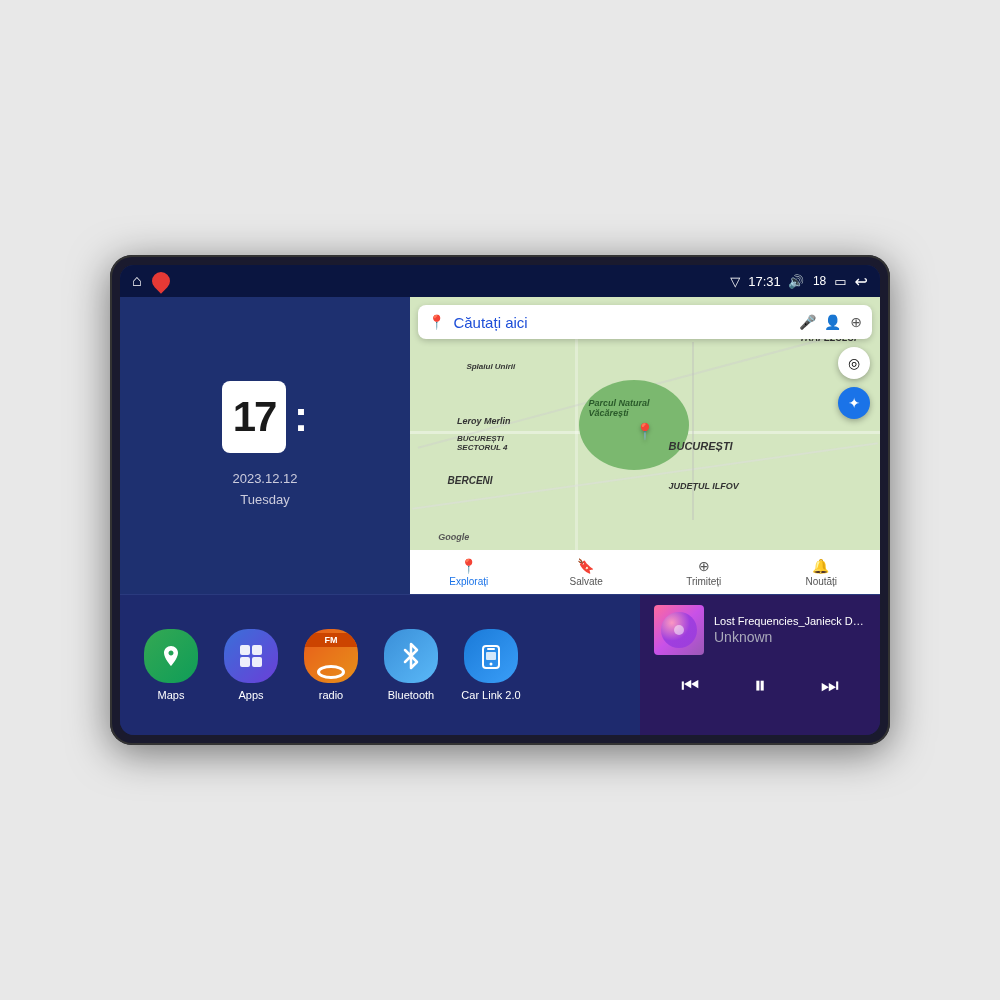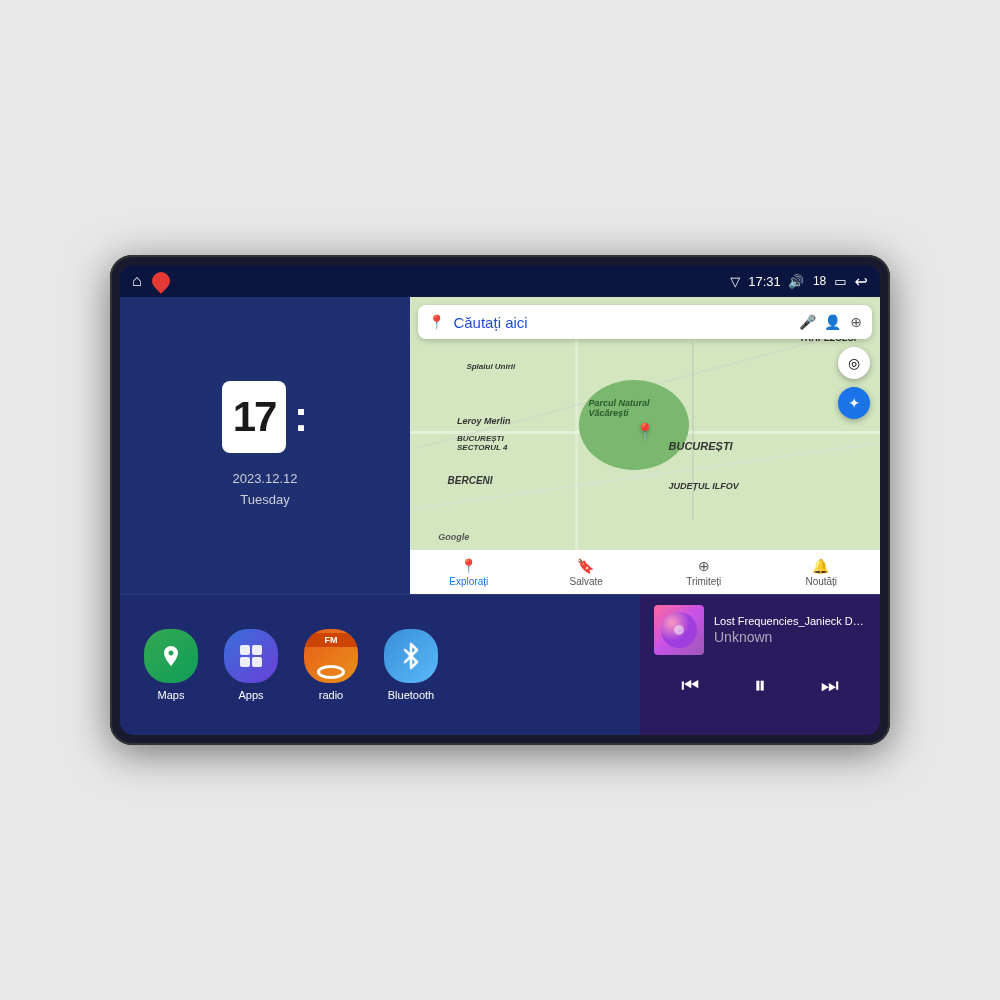--- a/index.html
+++ b/index.html
@@ -419,20 +419,31 @@
 
           <div class="app-item">
             <div class="app-icon icon-bluetooth">
               <svg width="28" height="28" viewBox="0 0 28 28" fill="none">
                 <path d="M8 8l12 12-6 6V2l6 6L8 20" stroke="white" stroke-width="2.5" stroke-linecap="round" stroke-linejoin="round" fill="none"></path>
               </svg>
             </div>
             <span class="app-label">Bluetooth</span>
           </div>
 
+          <div class="app-item">
+            <div class="app-icon icon-carlink">
+              <svg width="28" height="28" viewBox="0 0 28 28" fill="none">
+                <rect x="6" y="4" width="16" height="22" rx="3" stroke="white" stroke-width="2" fill="none"></rect>
+                <rect x="10" y="6" width="8" height="2" rx="1" fill="white"></rect>
+                <rect x="9" y="10" width="10" height="8" rx="1" fill="white" opacity="0.8"></rect>
+                <circle cx="14" cy="22" r="1.5" fill="white"></circle>
+              </svg>
+            </div>
+            <span class="app-label">Car Link 2.0</span>
+          </div>
         </div>
 
         <div class="music-panel">
           <div class="music-top">
             <div class="music-thumb">
               <svg width="40" height="40" viewBox="0 0 40 40">
                 <circle cx="20" cy="20" r="18" fill="url(#mg)" opacity="0.9"></circle>
                 <defs>
                   <radialGradient id="mg" cx="30%" cy="30%">
                     <stop offset="0%" stop-color="#ff9fc0"></stop>

